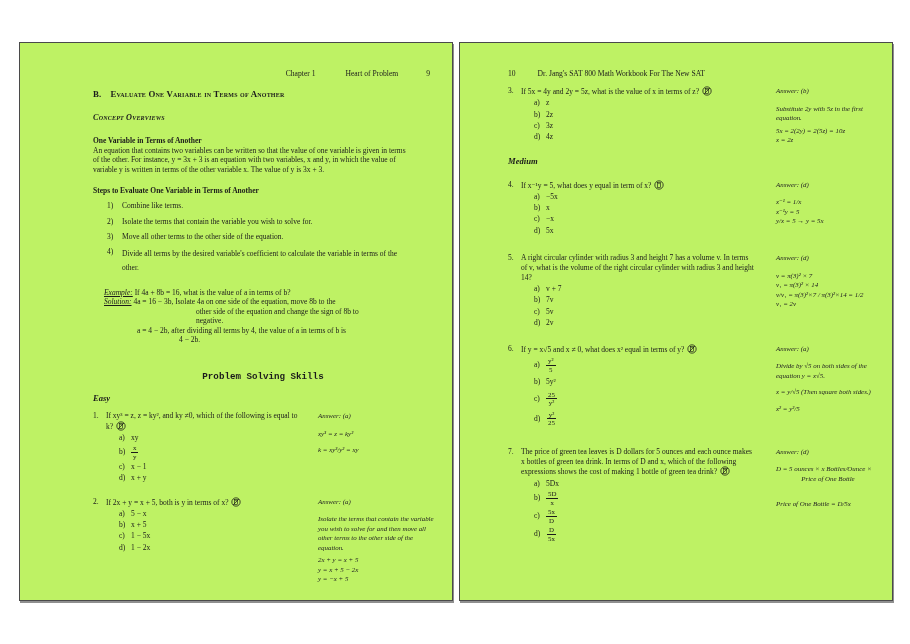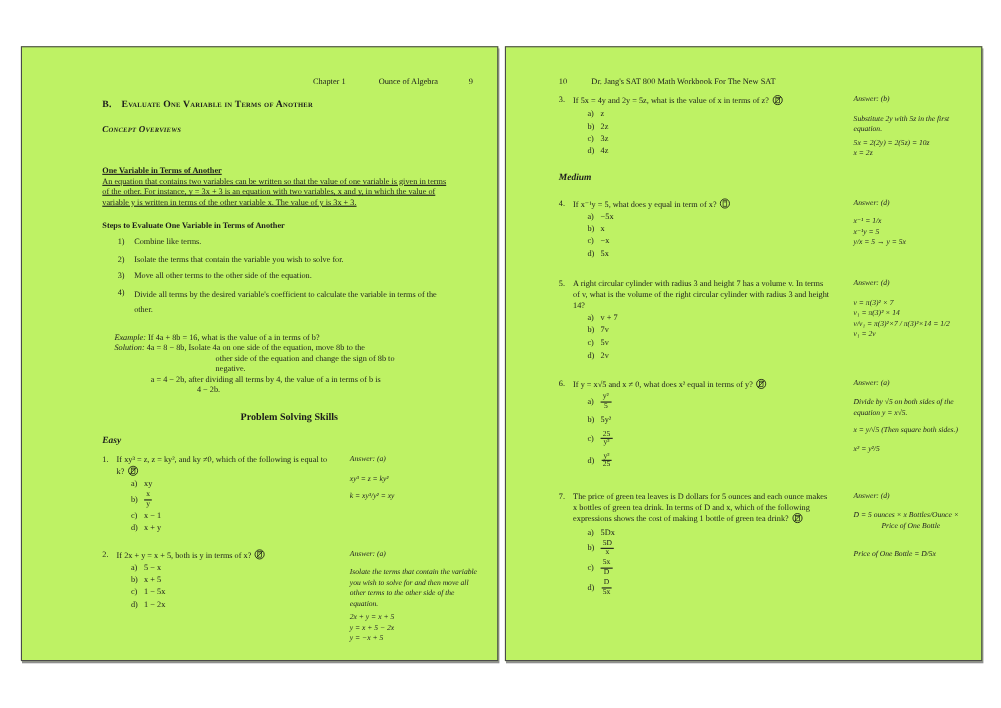--- a/index.html
+++ b/index.html
@@ -20,34 +20,34 @@
   .lp-header{display:flex;justify-content:flex-end;align-items:baseline;font-size:7.6px;}
   .lp-header .chap{margin-right:30px;}
   .lp-header .pnum{margin-right:6px;}
   .rp-header{display:flex;align-items:flex-end;font-size:7.6px;}
   .rp-header .pnum{margin-right:22px;}
 
   
   .sec-head{margin-top:11px;font-size:8.8px;font-weight:bold;font-variant:small-caps;letter-spacing:.2px;}
   .sec-head .letter{margin-right:9px;font-variant:normal;}
   .concept-head{margin-top:14px;font-size:8.2px;font-weight:bold;font-variant:small-caps;letter-spacing:.2px;font-style:italic;}
-  .skills-head{margin-top:15px;width:340px;text-align:center;font-size:9.2px;font-weight:bold;}
+  .skills-head{margin-top:26px;width:340px;text-align:center;font-size:9.2px;font-weight:bold;font-family:Liberation Mono, monospace;}
   .diff-head{margin-top:11px;font-size:8.6px;font-weight:bold;font-style:italic;}
 
   
   .body-col{width:320px;font-size:7.5px;line-height:1.28;}
-  .concept-block{margin-top:28px;text-decoration:underline;}
+  .concept-block{margin-top:14px;}
   .bold-title{font-weight:bold;}
   .steps{margin-top:12px;}
   .step{display:flex;margin-top:5.5px;margin-left:14px;}
   .step-num{width:15px;flex-shrink:0;}
   .step-text{flex:1;}
   .step-wide{line-height:1.85;}
   .example{margin-top:13px;margin-left:11px;}
-  .ex-label{font-style:italic;}
+  .ex-label{font-style:italic;text-decoration:underline;}
   .ex-indent1{margin-left:61px;padding-left:31px;}
   .ex-indent2{margin-left:33px;}
   .ex-indent3{margin-left:75px;}
 
   
   .q{display:flex;font-size:7.5px;line-height:1.3;}
   .q-num{width:13px;flex-shrink:0;}
   .q-main{flex:1;padding-right:12px;}
   #right-page .q-main{padding-right:20px;}
   .q-ans{width:118px;flex-shrink:0;font-size:6.9px;font-style:italic;line-height:1.38;color:#222;}
@@ -70,21 +70,21 @@
   .mt8{margin-top:8px;} .mt14{margin-top:14px;}
   .mt16{margin-top:16px;} .mt18{margin-top:18px;} .mt20{margin-top:20px;} .mt44{}
 </style>
 </head>
 <body>
 
 <div class="page" id="left-page">
 
   <div class="lp-header">
     <span class="chap">Chapter 1</span>
-    <span>Ounce of Algebra</span>
+    <span>Heart of Problem</span>
     <span class="pnum" style="margin-left:28px;">9</span>
   </div>
 
   <div class="sec-head">
     <span class="letter">B.</span><span>Evaluate One Variable in Terms of Another</span>
   </div>
 
   <div class="concept-head">Concept Overviews</div>
 
   <div class="body-col concept-block">
@@ -112,21 +112,21 @@
     </div>
   </div>
 
   <div class="body-col example">
     <div>
       <span class="ex-label">Example:</span>
       <span>If 4a + 8b = 16, what is the value of a in terms of b?</span>
     </div>
     <div>
       <span class="ex-label">Solution:</span>
-      <span>4a = 8 − 8b, Isolate 4a on one side of the equation, move 8b to the</span>
+      <span>4a = 16 − 3b, Isolate 4a on one side of the equation, move 8b to the</span>
     </div>
     <div class="ex-indent1">other side of the equation and change the sign of 8b to</div>
     <div class="ex-indent1">negative.</div>
     <div class="ex-indent2">a = 4 − 2b, after dividing all terms by 4, the value of a in terms of b is</div>
     <div class="ex-indent3">4 − 2b.</div>
   </div>
 
   <div class="skills-head">Problem Solving Skills</div>
   <div class="diff-head">Easy</div>
 

